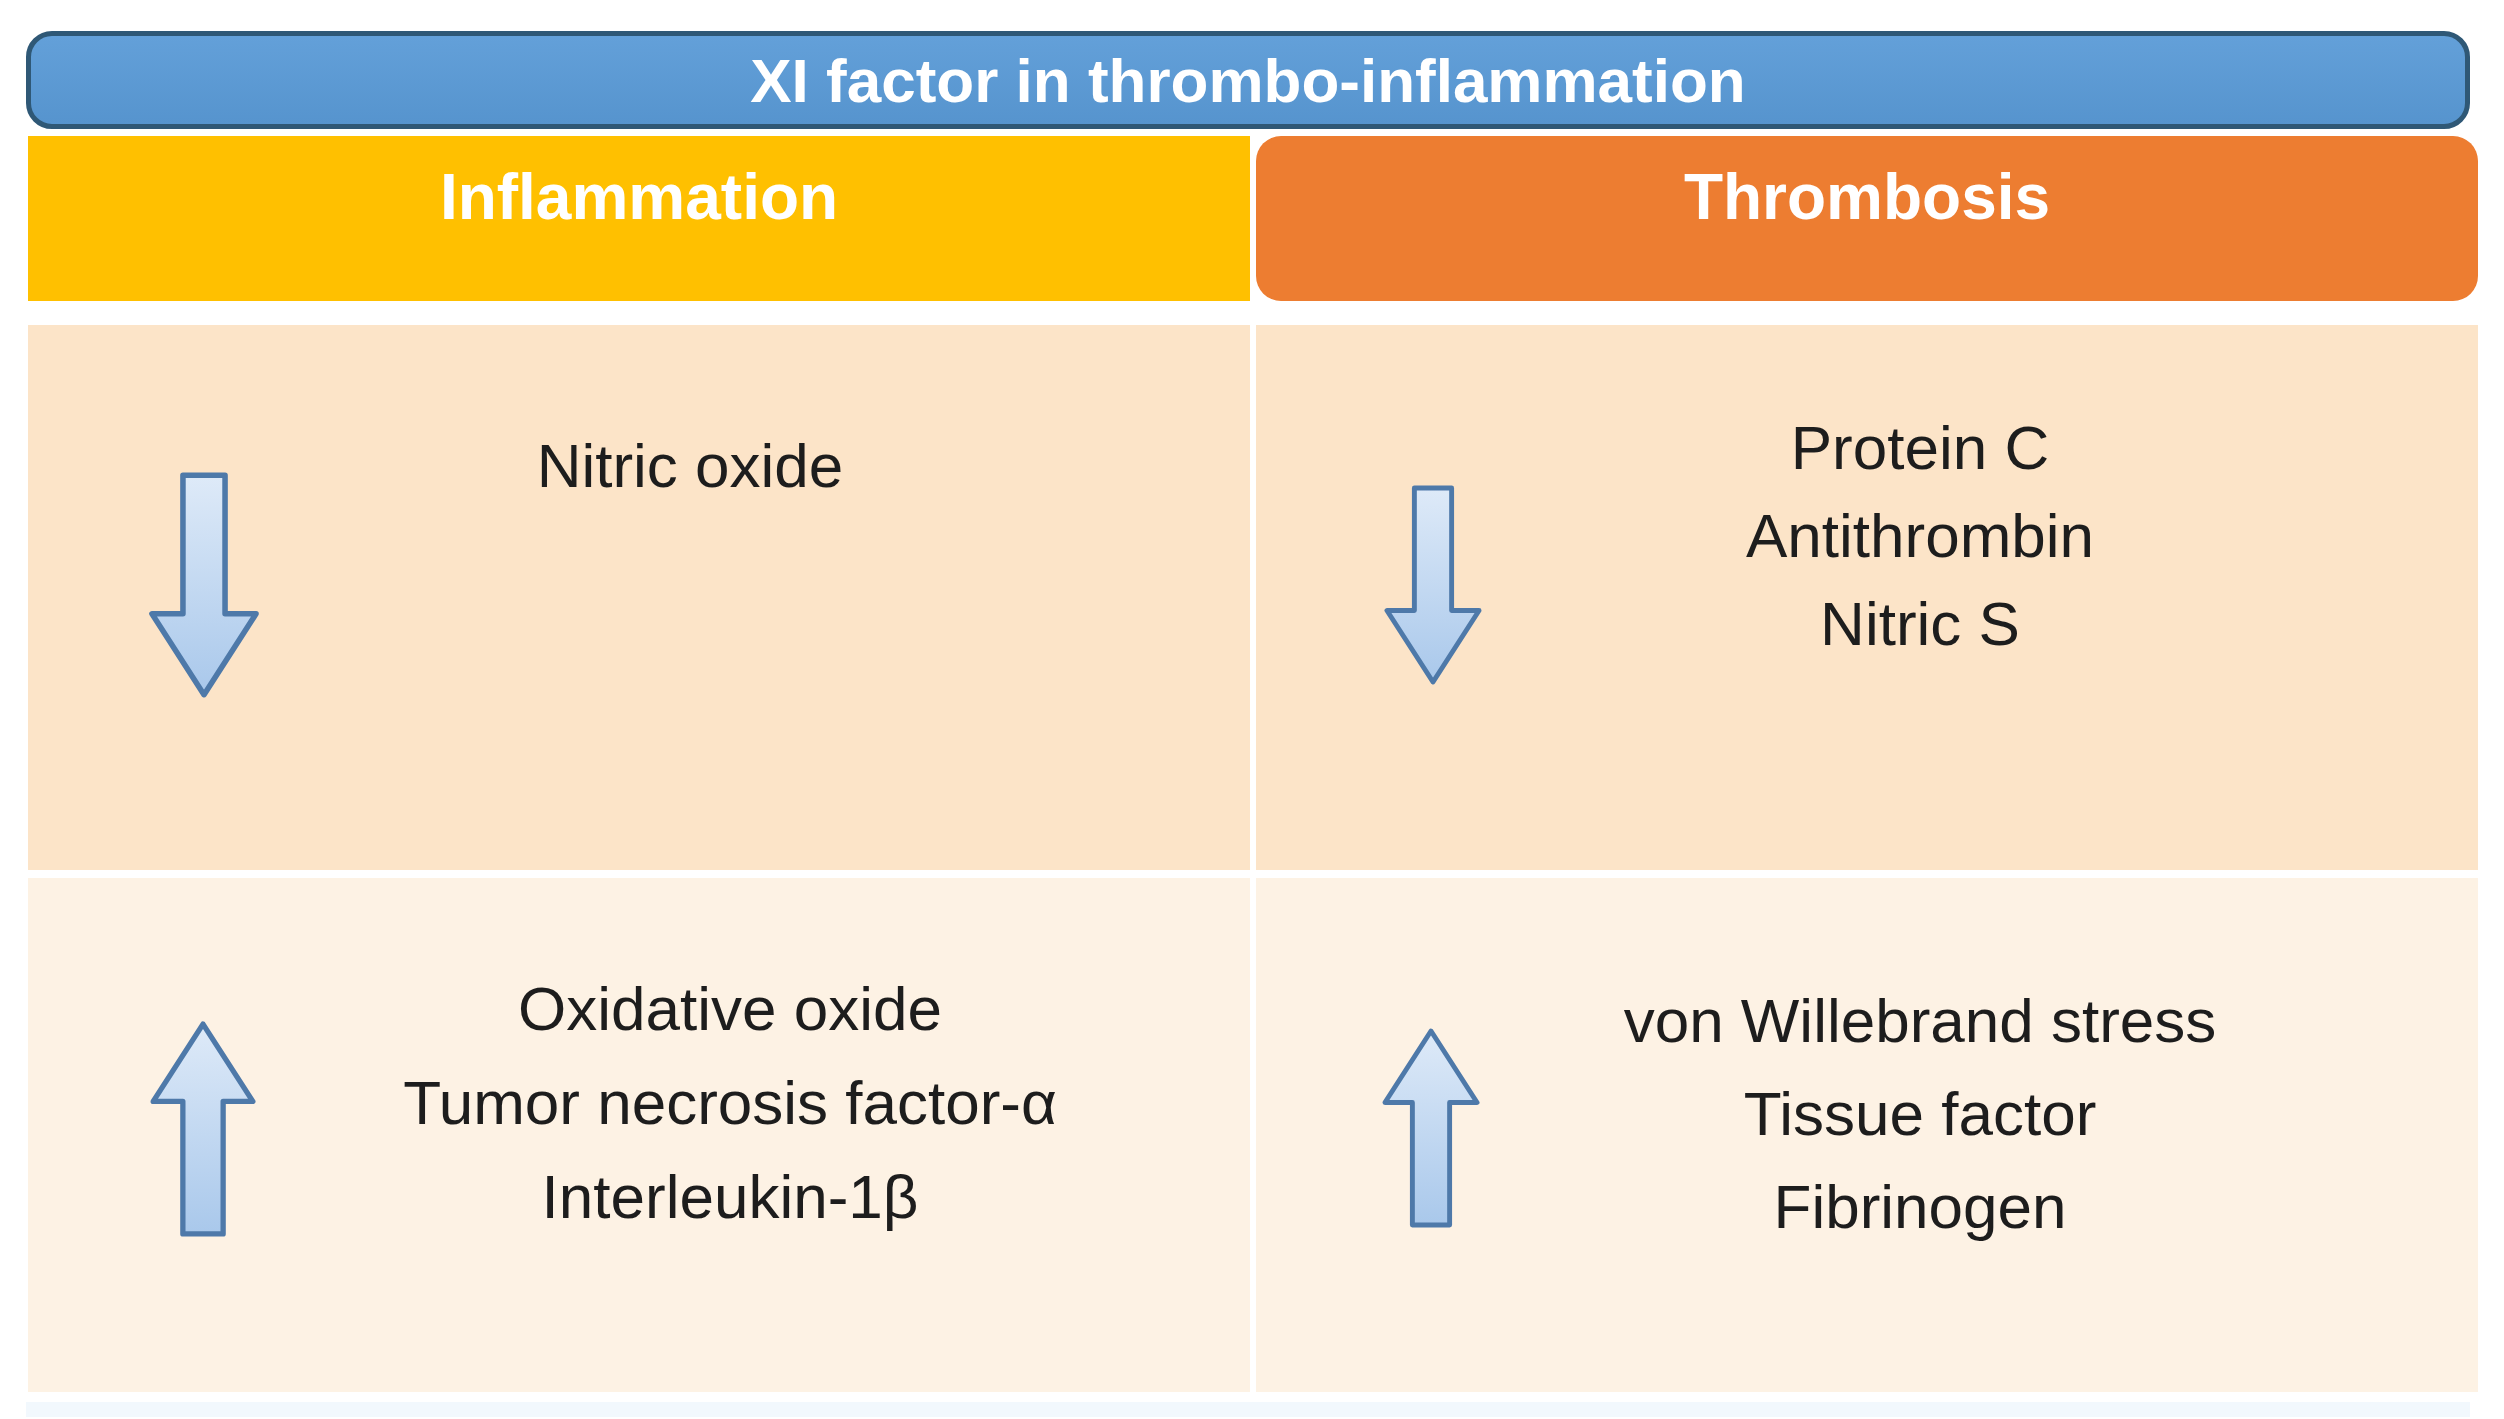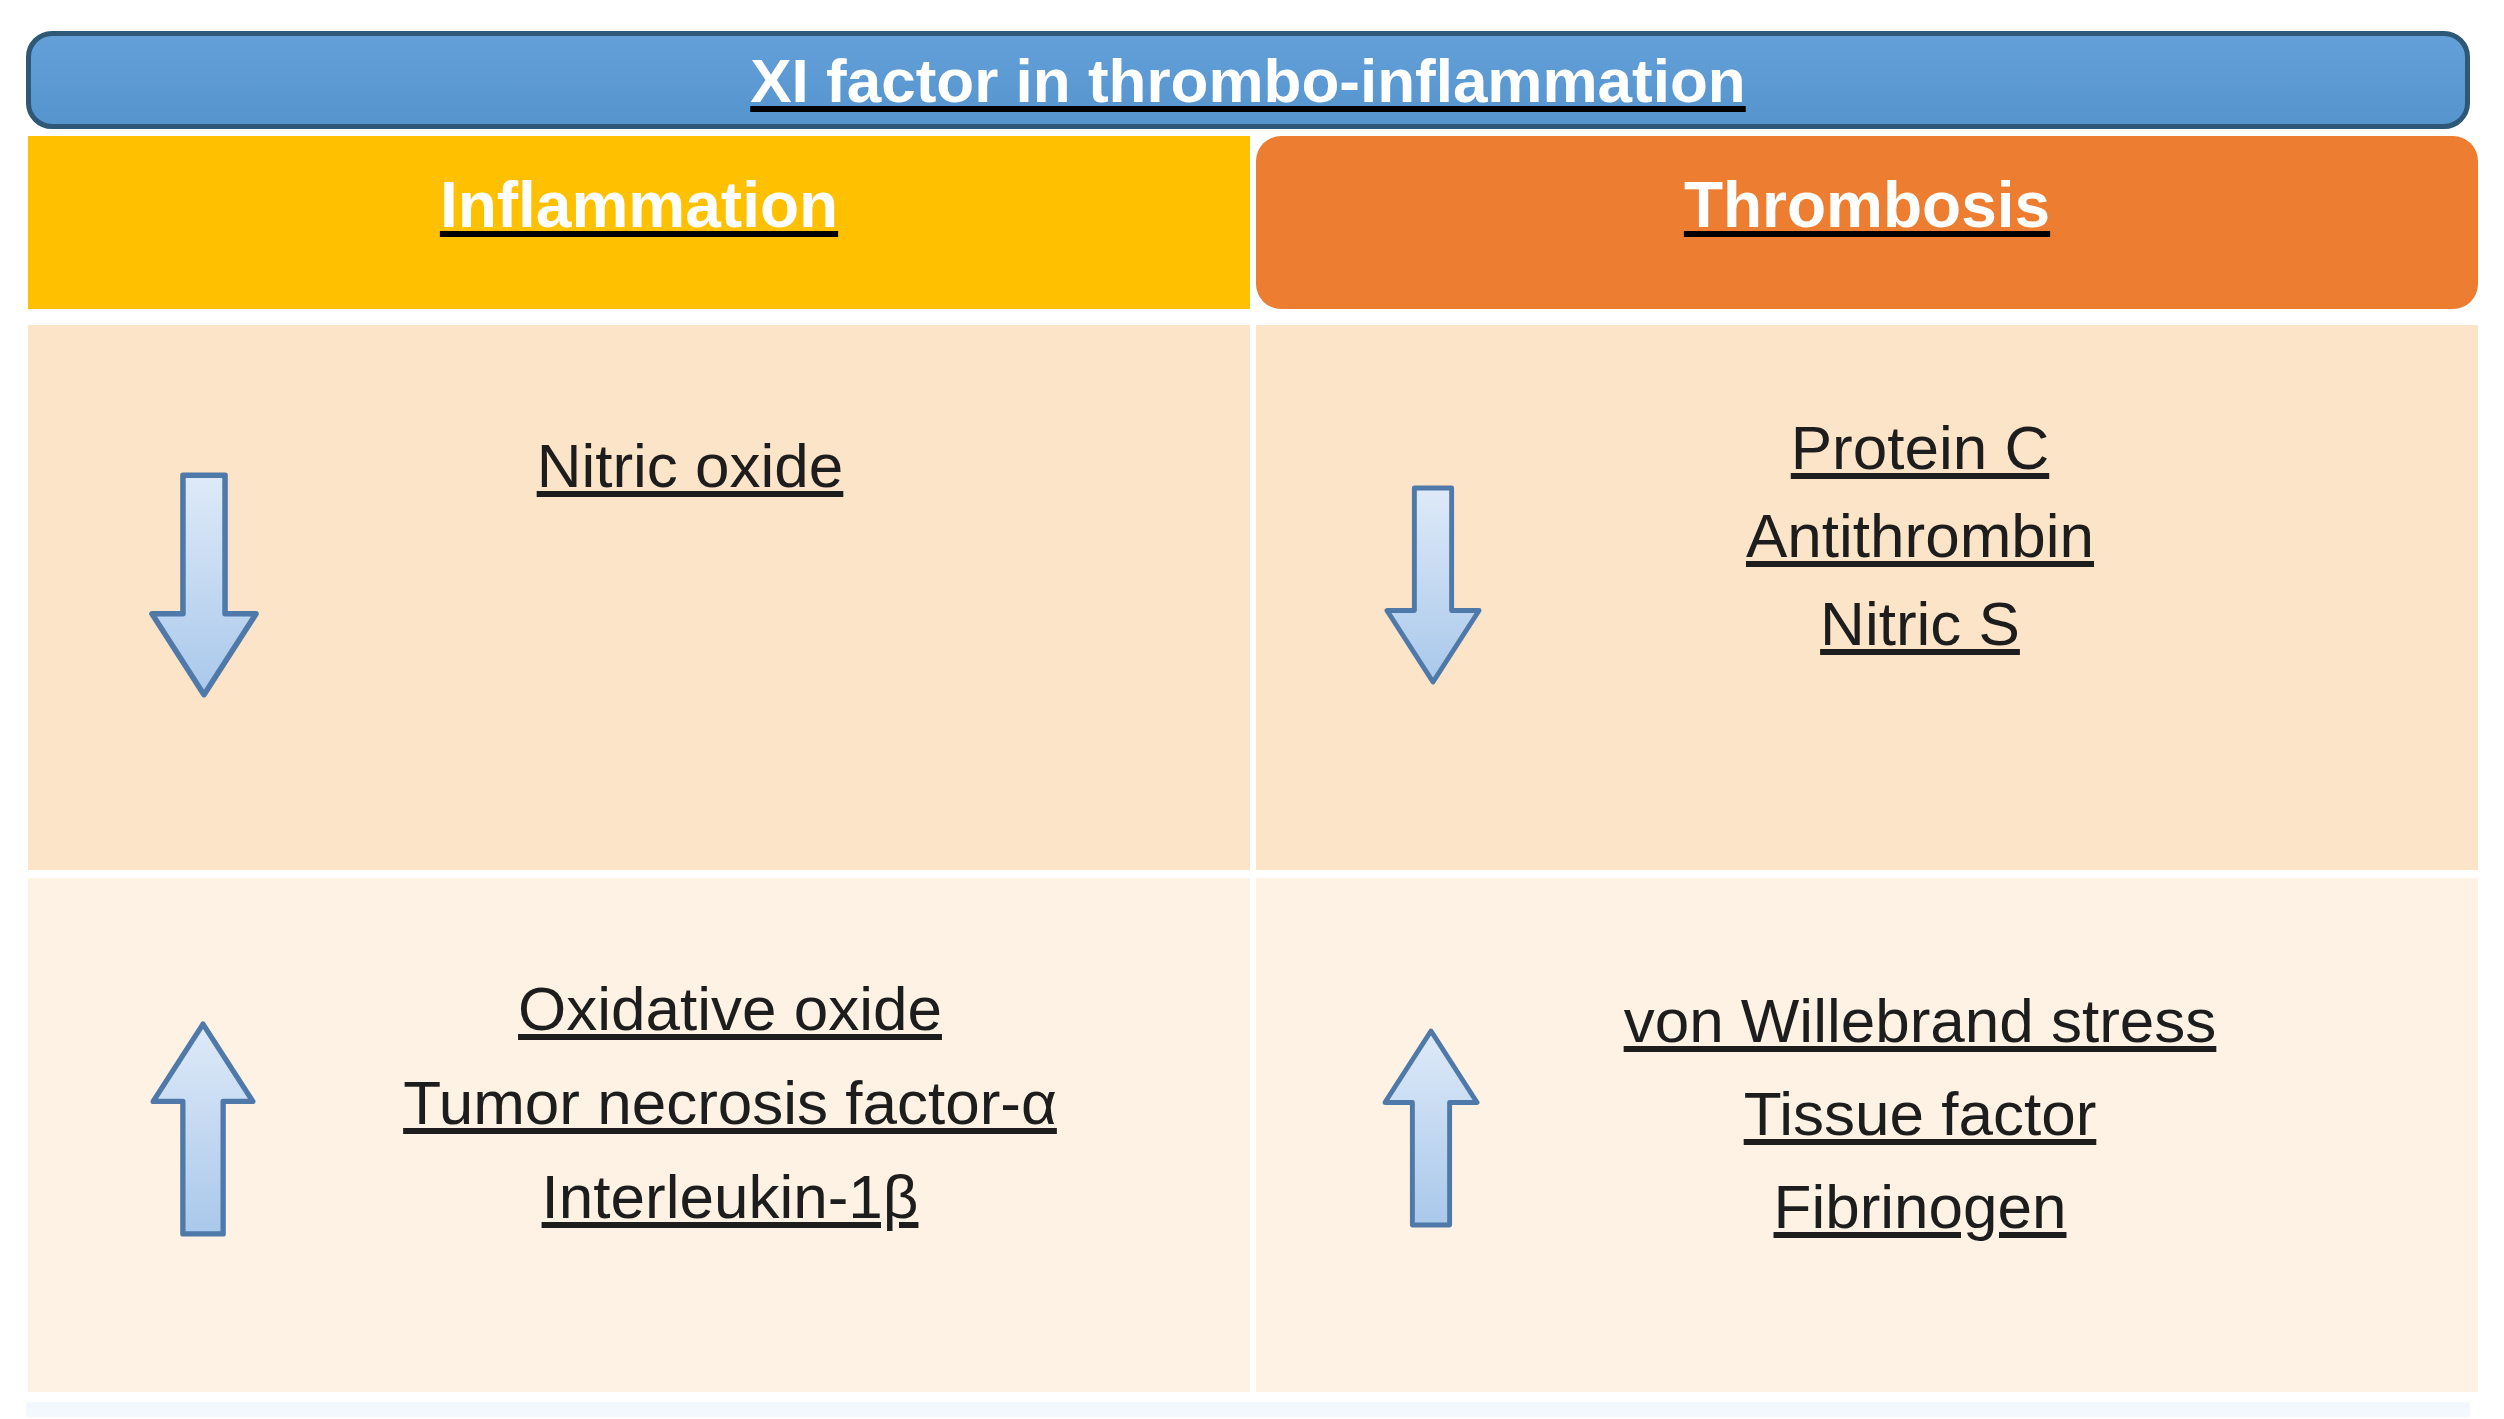--- a/index.html
+++ b/index.html
@@ -4,21 +4,21 @@
 <style>
   html, body { margin: 0; padding: 0; background: #ffffff; }
   .canvas {
     position: relative;
     width: 2504px;
     height: 1419px;
     background: #ffffff;
     font-family: "Liberation Sans", sans-serif;
     overflow: hidden;
   }
-  .abs { position: absolute; text-decoration: underline; }
+  .abs { position: absolute; }
 
   
   .title-bar {
     left: 26px; top: 31px;
     width: 2434px; height: 88px;
     border: 5px solid #2F5876;
     border-radius: 26px;
     background: linear-gradient(#63A0D9, #5694CE);
     display: flex; align-items: center; justify-content: center;
   }
@@ -26,21 +26,21 @@
     color: #ffffff;
     font-weight: bold;
     font-size: 62px;
     letter-spacing: 0px;
   }
 
   
   .hdr {
     top: 136px; height: 165px;
     display: flex; justify-content: center; align-items: flex-start;
-    padding-top: 8px;
+    padding-top: 0;
   }
   .hdr-left  { left: 28px;   width: 1222px; background: #FFC000; }
   .hdr-right { left: 1256px; width: 1222px; background: #ED7D31; border-radius: 25px; }
   .hdr-text {
     margin-top: 24px;
     color: #ffffff;
     font-weight: bold;
     font-size: 64px;
   }
 

